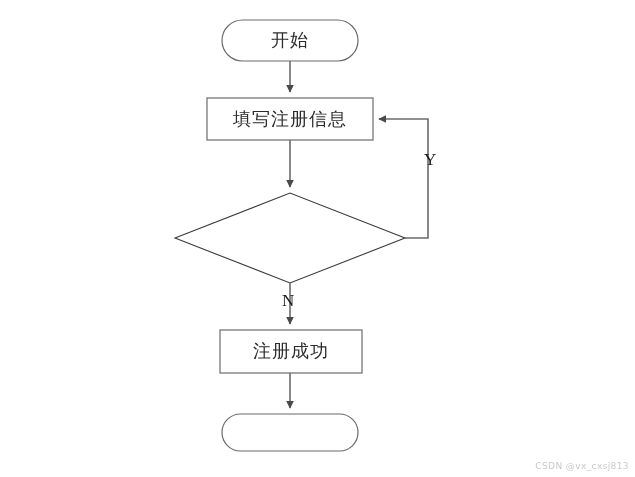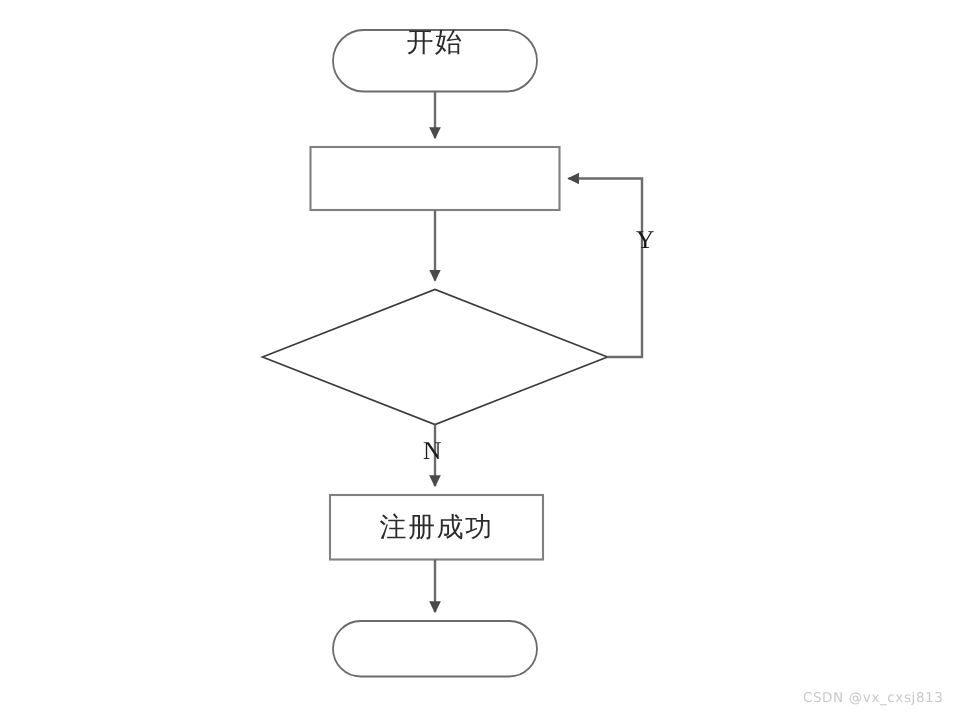--- a/index.html
+++ b/index.html
@@ -102,22 +102,23 @@
 
     <g>
       <line x1="290" y1="283" x2="290" y2="324" stroke="#6b6b6b" stroke-width="1.6" marker-end="url(#arrowhead)"></line>
     </g>
 
     <g>
       <line x1="290" y1="373" x2="290" y2="408" stroke="#6b6b6b" stroke-width="1.6" marker-end="url(#arrowhead)"></line>
     </g>
   </svg>
 
-  <div class="node-label cjk" style="left:222px; top:8px; width:136px; height:41px; line-height:41px;">开始</div>
+  <div class="node-label cjk" style="left:222px; top:20px; width:136px; height:41px; line-height:41px;">开始</div>
 
+  <div class="node-label cjk" style="left:207px; top:98px; width:166px; height:42px; line-height:42px;">填写注册信息</div>
 
 
   <div class="node-label cjk" style="left:220px; top:330px; width:142px; height:43px; line-height:43px;border-radius:19px;">注册成功</div>
 
 
   <div class="edge-label" style="left:424px; top:150px;">Y</div>
 
   <div class="edge-label" style="left:282px; top:291px;">N</div>
 
   <div class="watermark">CSDN @vx_cxsj813</div>

